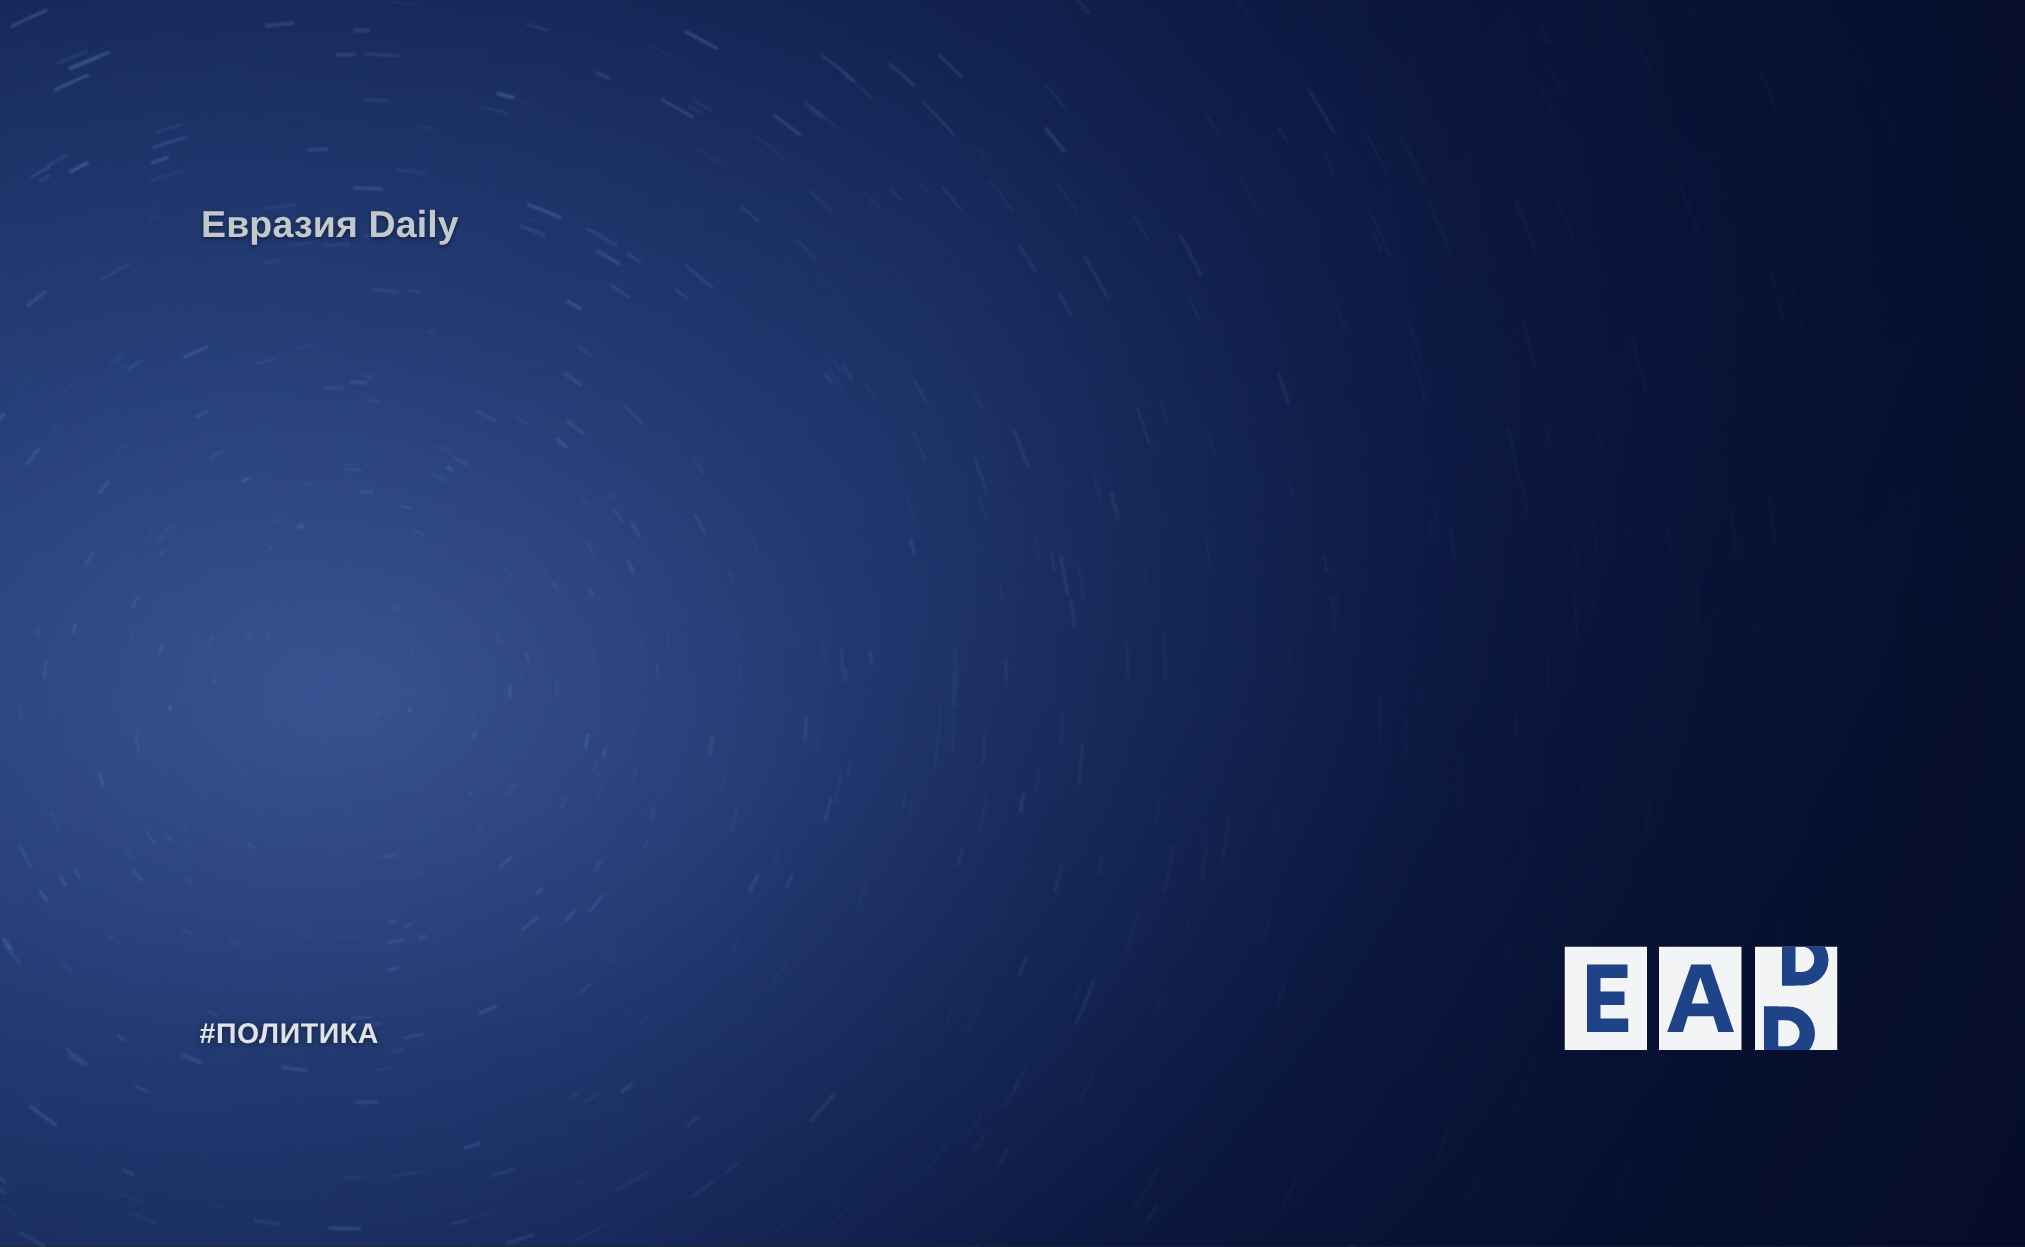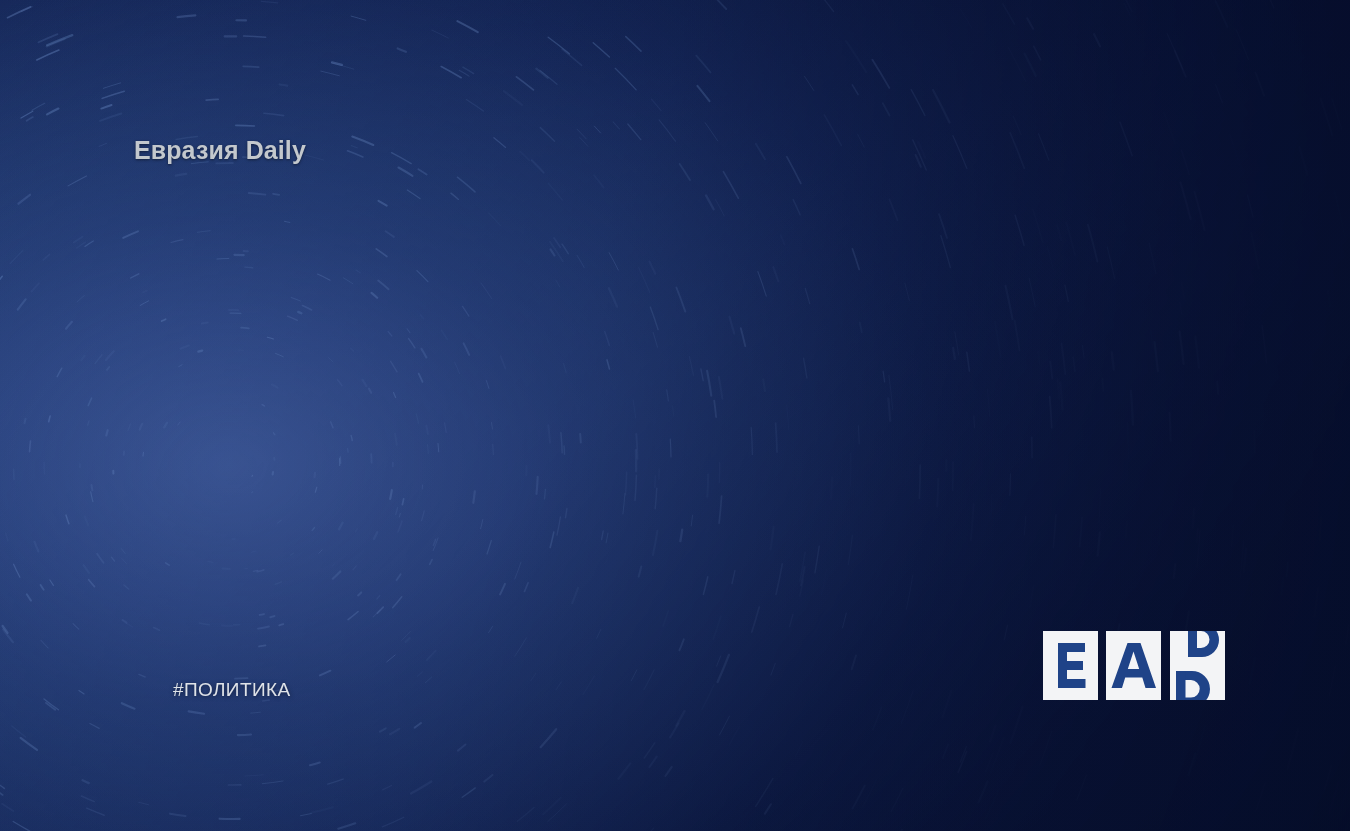--- a/index.html
+++ b/index.html
@@ -72,26 +72,25 @@
     color: #ffffff;
     letter-spacing: -0.2px;
     text-shadow: 0 2px 8px rgba(2,8,26,0.55);
   }
 
   #hashtag {
     position: absolute;
     left: 133px;
     top: 679px;
     font-size: 19px;
-    font-weight: normal;
+    font-weight: bold;
     letter-spacing: 0.4px;
     color: #dfe3e8;
     text-shadow: 0 1px 4px rgba(0,0,0,0.5);
     white-space: nowrap;
-    margin-left: 40px;
   }
 
   
   #logo {
     position: absolute;
     left: 1043px;
     top: 631px;
     width: 182px;
     height: 69px;
   }

